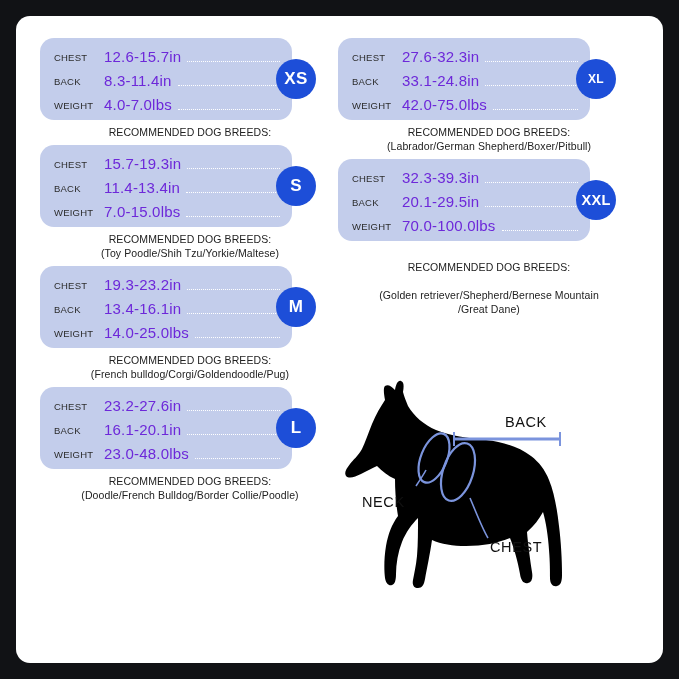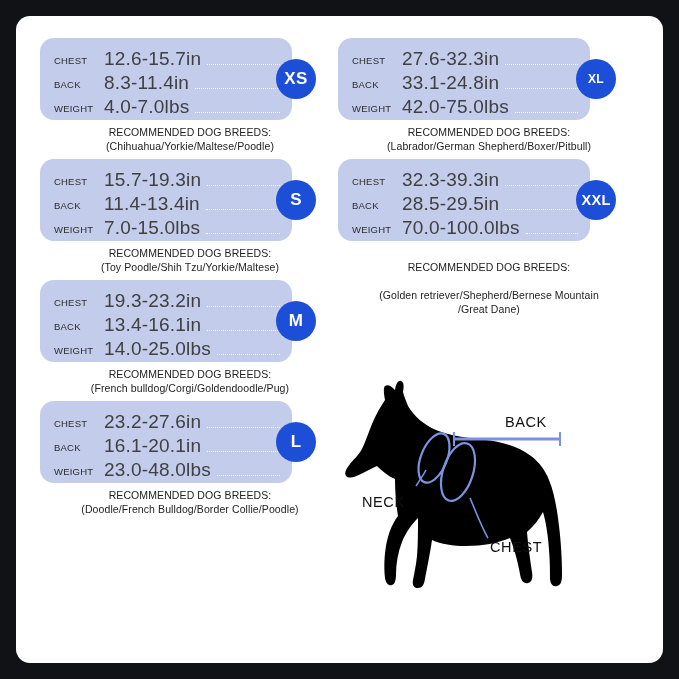--- a/index.html
+++ b/index.html
@@ -60,22 +60,22 @@
     font-size: 9.5px;
     color: #2c2c2c;
     letter-spacing: 0.2px;
     width: 50px;
     flex: none;
     text-align: left;
     position: relative;
     top: -1px;
   }
   .row .val {
-    font-size: 19px;
-    color: #404040;
+    font-size: 15px;
+    color: #6d28d9;
     letter-spacing: 0.2px;
     white-space: nowrap;
   }
   .row .dots {
     flex: 1;
     border-bottom: 1px dotted #ffffff;
     margin: 0 0 3px 6px;
     height: 1px;
   }
   .badge {
@@ -147,21 +147,20 @@
           </div>
           <div class="row">
             <span class="lbl">WEIGHT</span>
             <span class="val">4.0-7.0lbs</span>
             <span class="dots"></span>
           </div>
         </div>
         <div class="badge">XS</div>
         <div class="breeds">
           <div>RECOMMENDED DOG BREEDS:</div>
-          <div>(Chihuahua/Yorkie/Maltese/Poodle)</div>
         </div>
       </div>
 
       <div class="size-block">
         <div class="panel wide">
           <div class="row">
             <span class="lbl">CHEST</span>
             <span class="val">15.7-19.3in</span>
             <span class="dots"></span>
           </div>
@@ -264,21 +263,21 @@
 
       <div class="size-block">
         <div class="panel wide">
           <div class="row">
             <span class="lbl">CHEST</span>
             <span class="val">32.3-39.3in</span>
             <span class="dots"></span>
           </div>
           <div class="row">
             <span class="lbl">BACK</span>
-            <span class="val">28.5-29.5in</span>
+            <span class="val">20.1-29.5in</span>
             <span class="dots"></span>
           </div>
           <div class="row">
             <span class="lbl">WEIGHT</span>
             <span class="val">70.0-100.0lbs</span>
             <span class="dots"></span>
           </div>
         </div>
         <div class="badge xxl">XXL</div>
         <div class="breeds" style="white-space: pre-line;">

